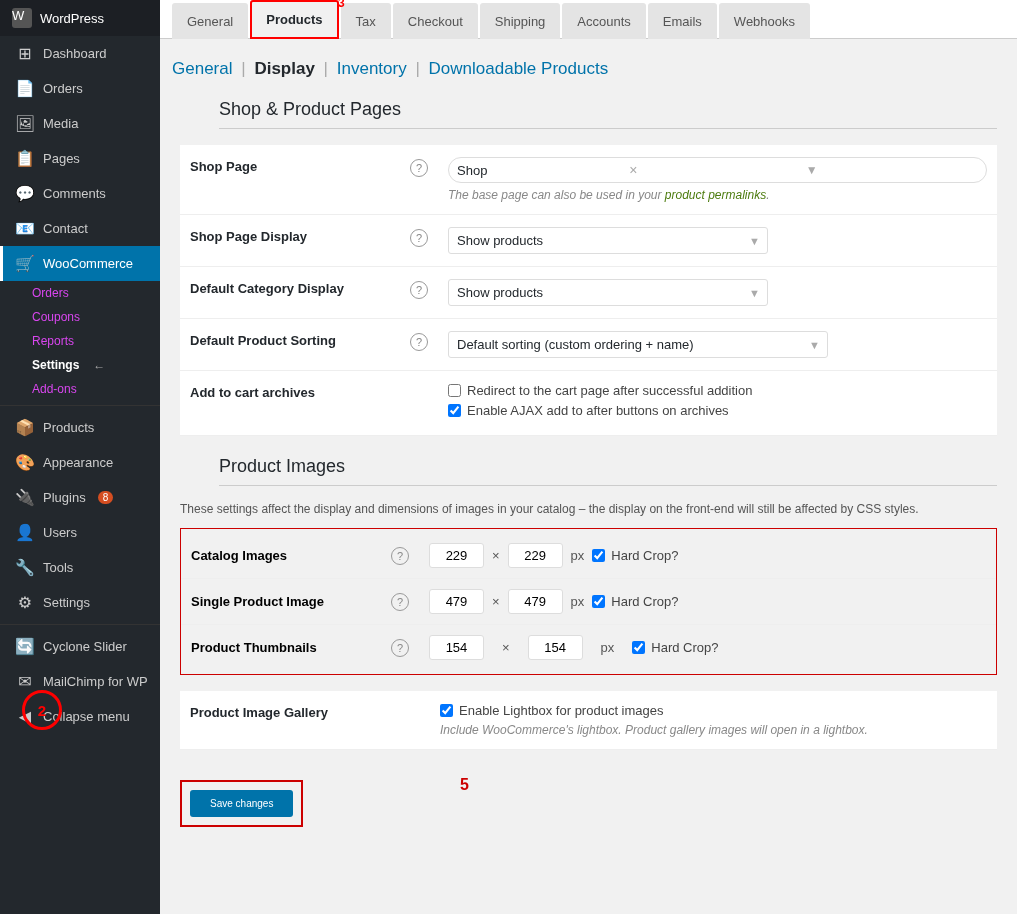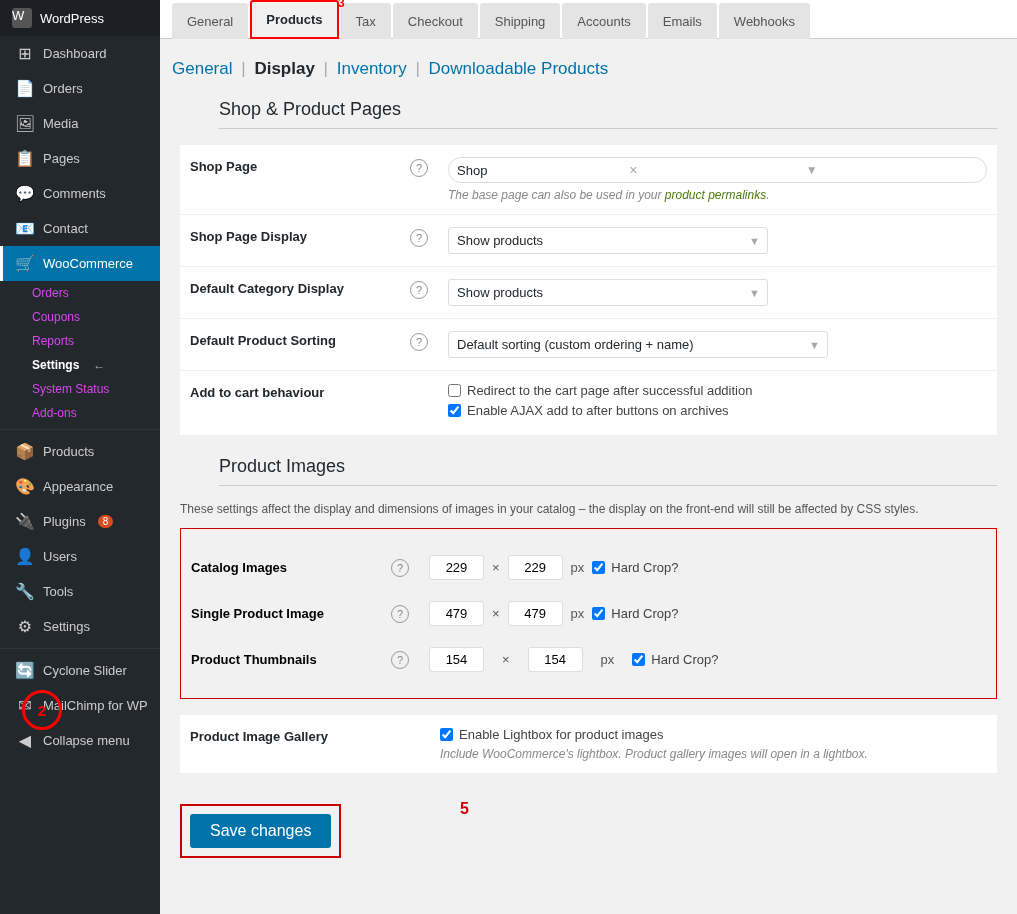--- a/index.html
+++ b/index.html
@@ -220,21 +220,21 @@
     .checkbox-row input[type=checkbox] { cursor: pointer; }
 
     
     .images-note {
       font-size: 12px;
       color: #555;
       margin-bottom: 12px;
     }
     .images-bordered {
       border: 1px solid #cc0000;
-      padding: 16px 0;
+      padding: 4px 0;
       margin-bottom: 16px;
     }
     .images-table {
       width: 100%;
       border-collapse: collapse;
     }
     .images-table tr { border-bottom: 1px solid #eee; }
     .images-table tr:last-child { border-bottom: none; }
     .images-table td { padding: 10px 10px; vertical-align: middle; }
     .images-table .label-col { width: 200px; font-weight: 600; font-size: 13px; }
@@ -264,21 +264,21 @@
       display: inline-block;
       padding: 8px;
       margin-top: 10px;
     }
     .save-btn {
       background: #0073aa;
       color: #fff;
       border: none;
       border-radius: 3px;
       padding: 8px 20px;
-      font-size: 16px;
+      font-size: 10px;
       cursor: pointer;
     }
 
     
     .rel-wrapper { position: relative; }
     .circle-2 {
       position: absolute;
       left: 22px; top: 337px;
       width: 40px; height: 40px;
       border: 3px solid red;
@@ -338,21 +338,20 @@
     </div>
 
     <div class="sidebar-sub">Orders</div>
     <div class="sidebar-sub">Coupons</div>
     <div class="sidebar-sub">Reports</div>
     <div style="position:relative; display:flex; align-items:center;">
       <div class="sidebar-sub bold" style="color:#fff; font-weight:700;">Settings</div>
       <span style="color:#aaa; font-size:12px; margin-left:2px;">←</span>
       <div class="circle-2">2</div>
     </div>
-    <div class="sidebar-sub">System Status</div>
     <div class="sidebar-sub">Add-ons</div>
   </div>
 
   <div class="sidebar-divider"></div>
 
   <div class="sidebar-item">
     <span class="icon">📦</span>
     <span>Products</span>
   </div>
   <div class="sidebar-item">
@@ -490,21 +489,21 @@
               <option>Latest</option>
               <option>Price: low to high</option>
               <option>Price: high to low</option>
             </select>
             <span class="select-arrow">▼</span>
           </div>
         </td>
       </tr>
 
       <tr>
-        <td class="label-col">Add to cart behaviour</td>
+        <td class="label-col">Add to cart archives</td>
         <td class="help-col"></td>
         <td>
           <div class="checkbox-row">
             <input type="checkbox" id="redirect-cb" style="">
             <label for="redirect-cb">Redirect to the cart page after successful addition</label>
           </div>
           <div class="checkbox-row">
             <input type="checkbox" id="ajax-cb" checked="" style="">
             <label for="ajax-cb">Enable AJAX add to after buttons on archives</label>
           </div>

